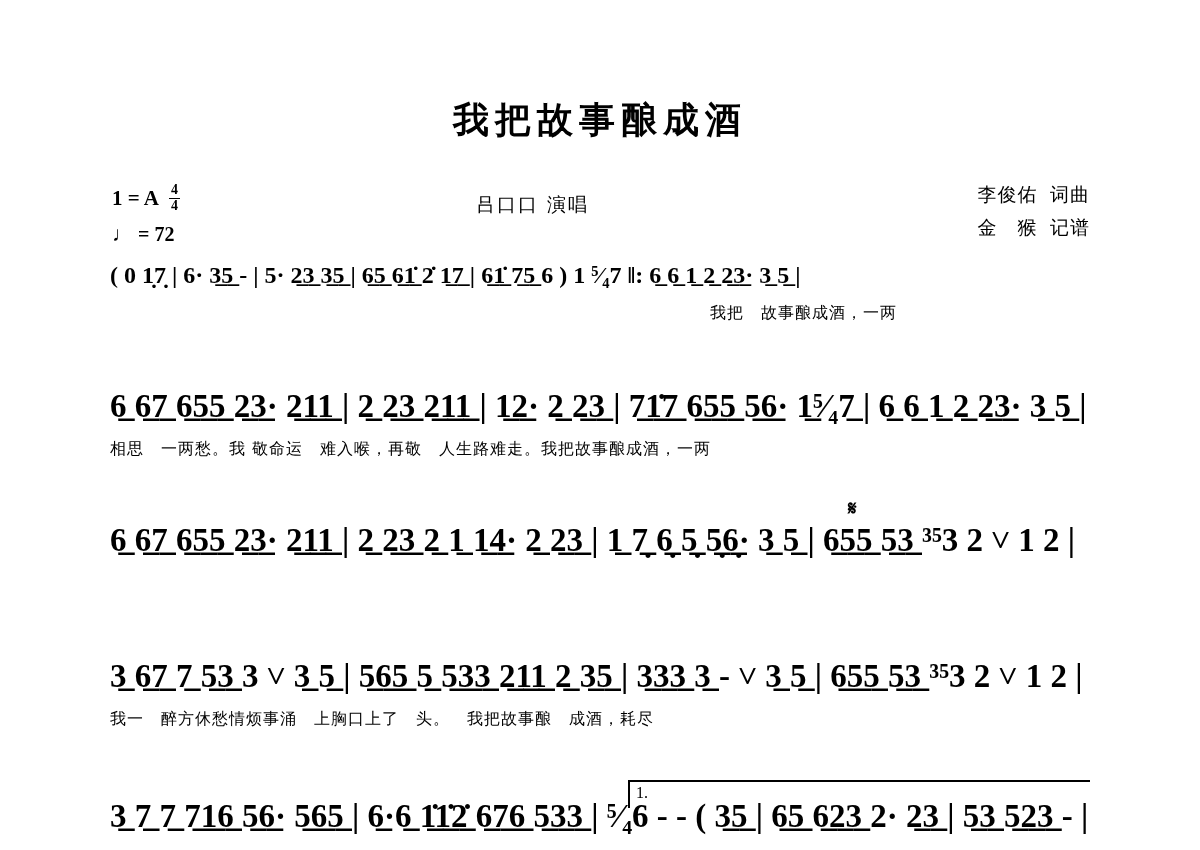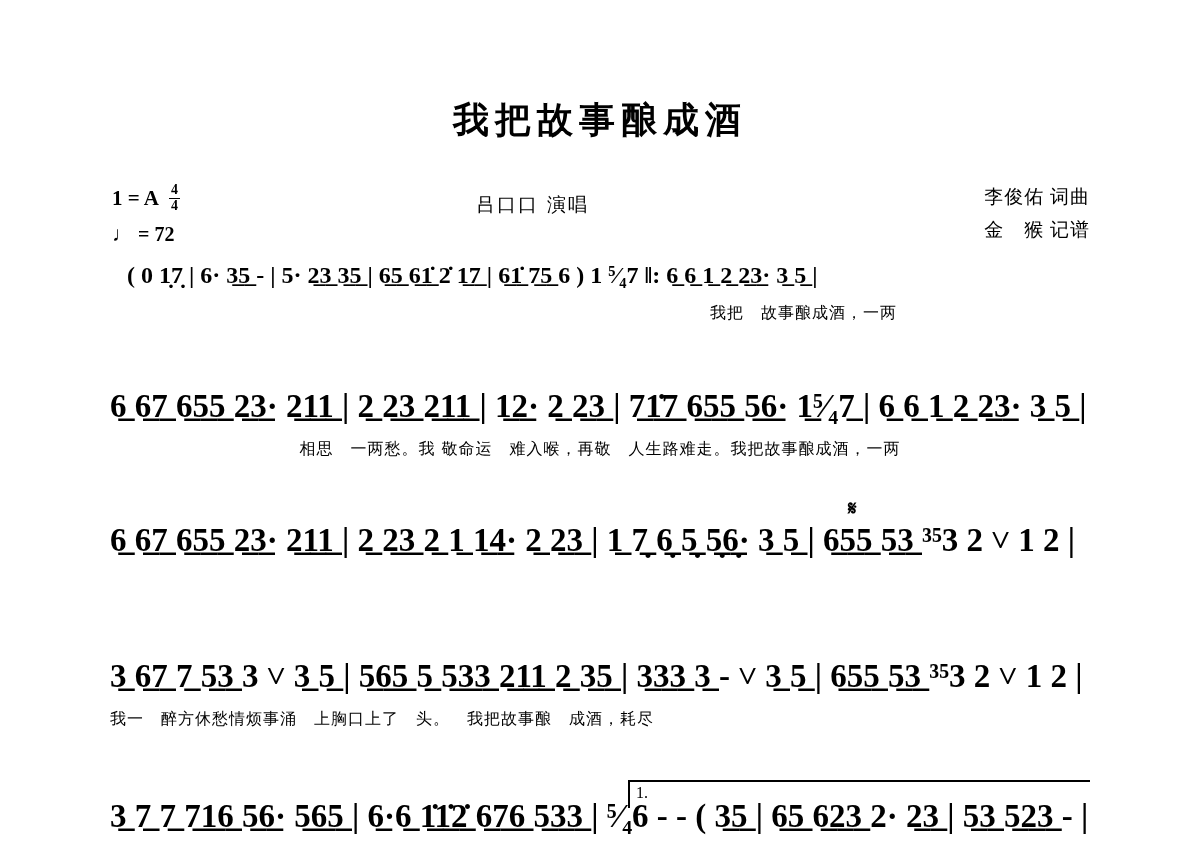--- a/index.html
+++ b/index.html
@@ -45,39 +45,39 @@
   .singer{
     position:absolute;left:0;top:192px;width:1065px;text-align:center;
     font-size:19px;
     font-family:"DejaVu Serif", serif;
     letter-spacing:2px;
   }
   
   .credits{
     position:absolute;right:110px;top:180px;
     text-align:right;font-size:19px;line-height:1.75;
-    font-family:Liberation Serif, serif;
+    font-family:Liberation Mono, monospace;
     letter-spacing:1px;
   }
   
   .system{position:absolute;left:110px;width:980px;}
   .notes{
     font-family:"Liberation Serif", serif;
     font-size:33px;
     font-weight:bold;
     white-space:nowrap;
     letter-spacing:0px;
   }
   .lyrics{
     font-family:"DejaVu Serif", serif;
     font-size:16px;
     white-space:nowrap;
     letter-spacing:1px;
   }
-  .sys1 .notes{font-size:24px;margin-left:17px;}
+  .sys1 .notes{font-size:24px;}
   .ending-bracket{position:absolute;border-top:2px solid #000;border-left:2px solid #000;}
   .ending-label{position:absolute;font-size:16px;font-family:"Liberation Serif",serif;}
   .segno{position:absolute;font-size:20px;font-weight:bold;}
 </style>
 </head>
 <body>
 
 <div class="sheet">
 
   <div class="title">我把故事酿成酒</div>
@@ -102,21 +102,21 @@
     <div>金　猴 记谱</div>
   </div>
 
   <div class="system sys1" style="top:262px;">
     <div class="notes">( 0  1̣7̣ | 6· 3̲5̲ -  | 5· 2̲3̲  3̲5̲ | 6̲5̲ 6̲1̲̇ 2̇  1̲7̲ | 6̲1̲̇ 7̲5̲ 6 ) 1 ⁵⁄₄7 ‖: 6̲ 6̲  1̲ 2̲   2̲3̲· 3̲ 5̲ |</div>
     <div class="lyrics" style="margin-top:14px;margin-left:600px;">我把　故事酿成酒，一两</div>
   </div>
 
   <div class="system" style="top:388px;">
     <div class="notes">6̲ 6̲7̲ 6̲5̲5̲  2̲3̲· 2̲1̲1̲ | 2̲  2̲3̲ 2̲1̲1̲ | 1̲2̲· 2̲ 2̲3̲ | 7̲1̲̇7̲  6̲5̲5̲  5̲6̲· 1̲⁵⁄₄7̲ | 6̲ 6̲  1̲ 2̲  2̲3̲· 3̲ 5̲ |</div>
-    <div class="lyrics" style="margin-top:14px;text-align:center;">相思　一两愁。我 敬命运　难入喉，再敬　人生路难走。我把故事酿成酒，一两</div>
+    <div class="lyrics" style="margin-top:14px;">相思　一两愁。我 敬命运　难入喉，再敬　人生路难走。我把故事酿成酒，一两</div>
   </div>
 
   <div class="system" style="top:522px;">
     <div class="notes">6̲ 6̲7̲ 6̲5̲5̲  2̲3̲· 2̲1̲1̲ | 2̲ 2̲3̲ 2̲ 1̲  1̲4̲· 2̲ 2̲3̲ | 1̲ 7̣̲ 6̣̲ 5̣̲  5̣̲6̣̲· 3̲ 5̲ | 6̲5̲5̲  5̲3̲ ³⁵3  2 ˅ 1 2 |</div>
   </div>
   <div class="segno" style="left:848px;top:497px;">𝄋</div>
 
   <div class="system" style="top:658px;">
     <div class="notes">3̲ 6̲7̲ 7̲ 5̲3̲ 3 ˅ 3̲ 5̲ | 5̲6̲5̲  5̲ 5̲3̲3̲  2̲1̲1̲  2̲ 3̲5̲ | 3̲3̲3̲  3̲ - ˅ 3̲ 5̲ | 6̲5̲5̲  5̲3̲ ³⁵3  2 ˅ 1 2 |</div>
     <div class="lyrics" style="margin-top:14px;">我一　醉方休愁情烦事涌　上胸口上了　头。　我把故事酿　成酒，耗尽</div>

